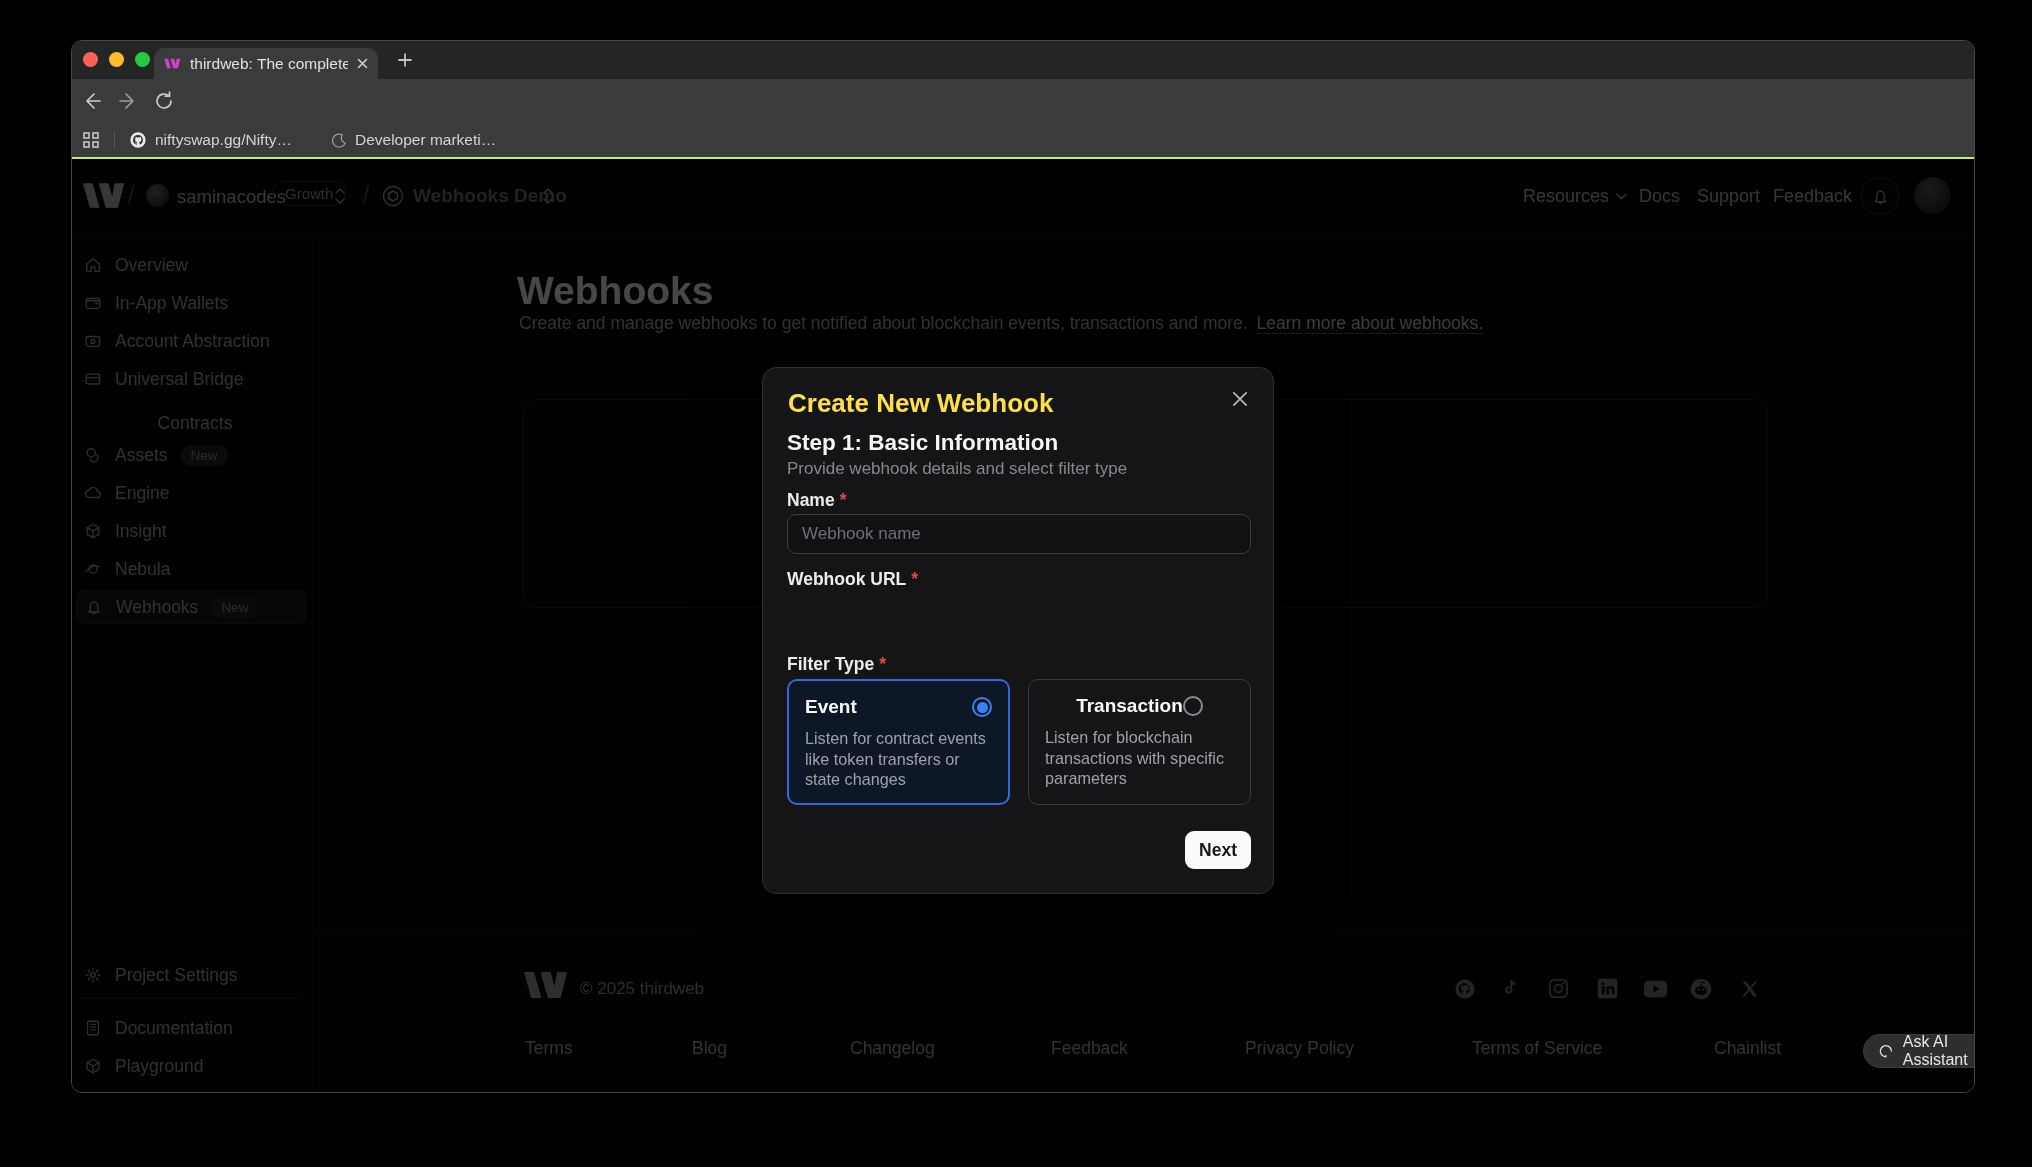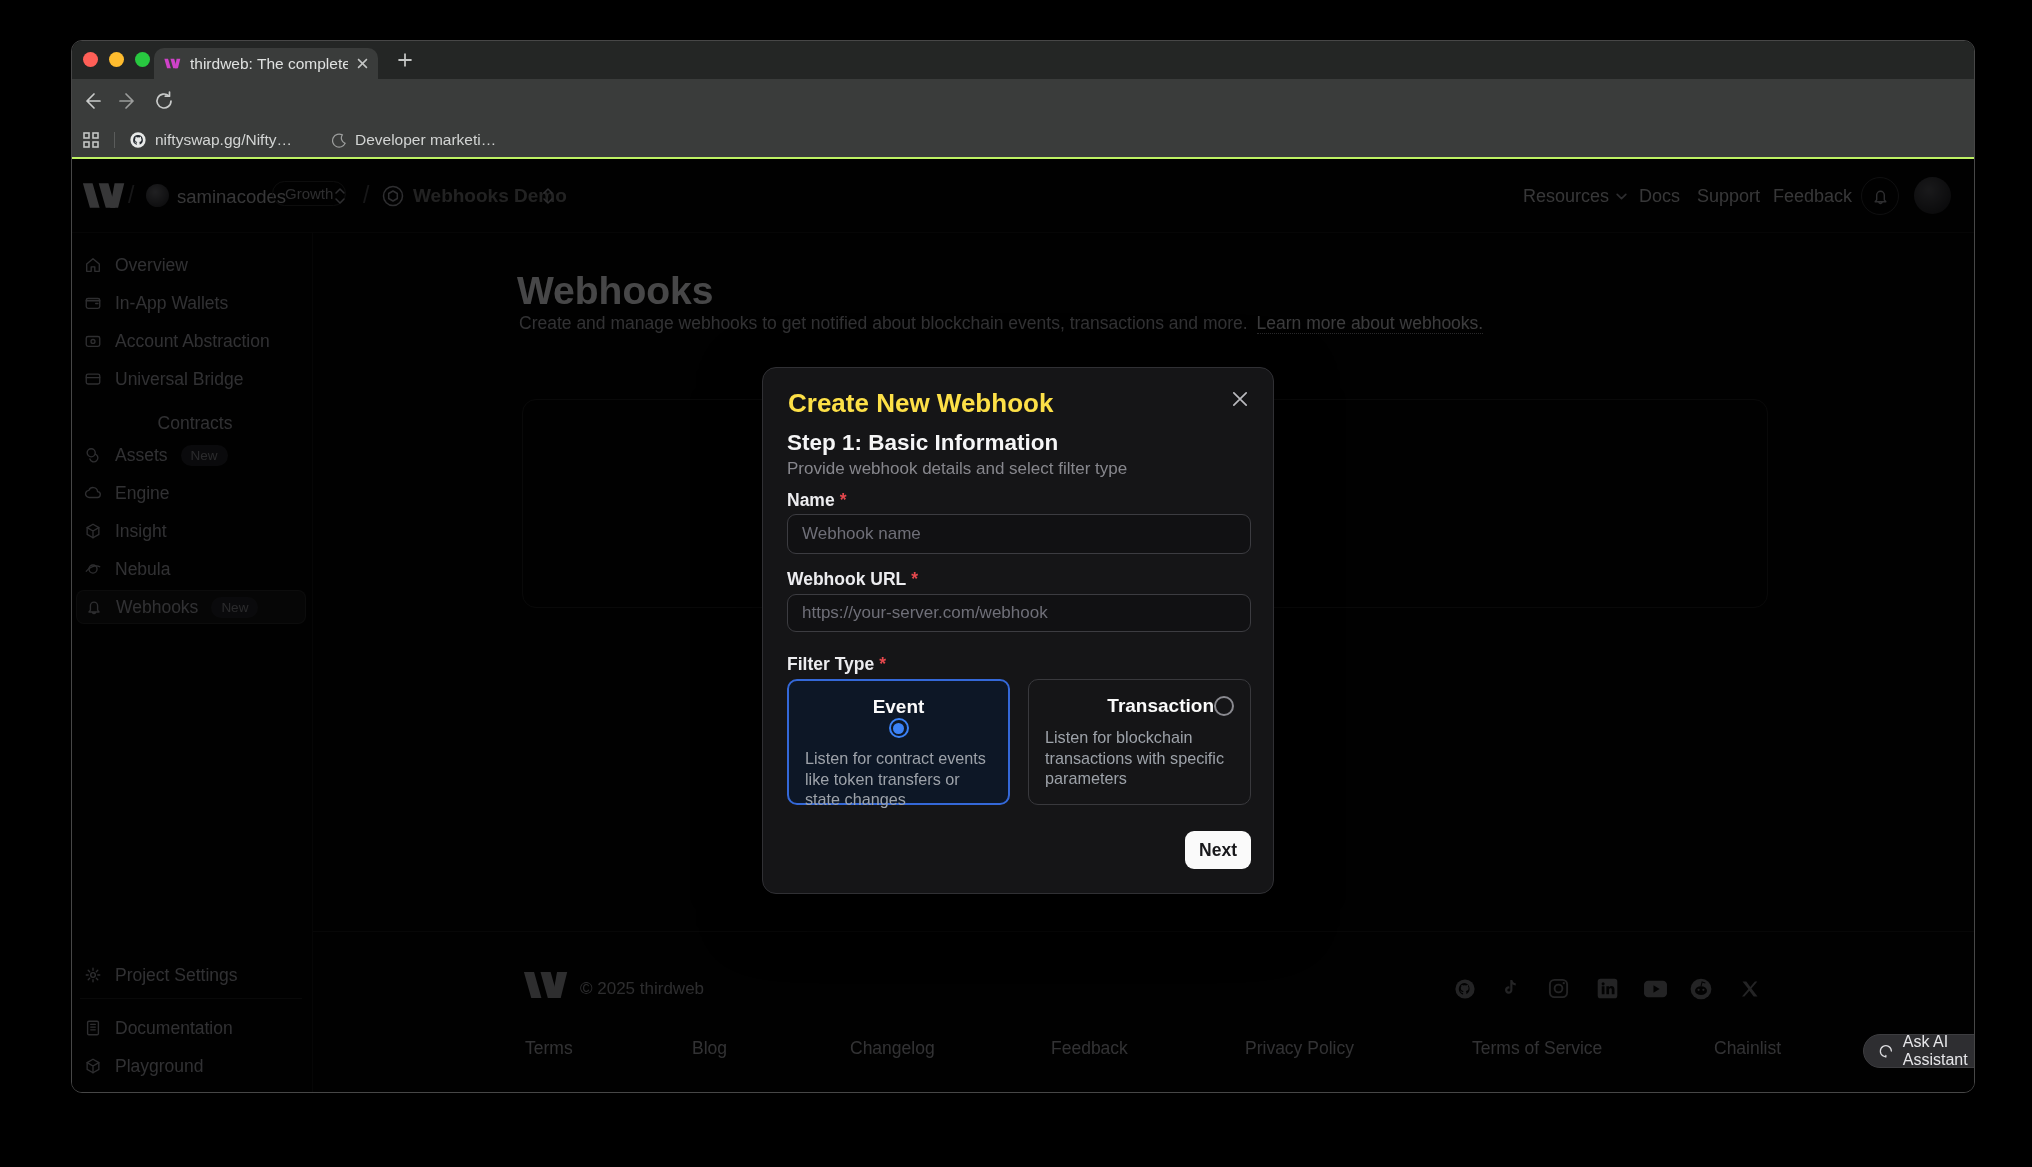--- a/index.html
+++ b/index.html
@@ -448,38 +448,37 @@
       <span class="abs" style="left:24px;top:91px;font-size:17px;color:#87878d;">Provide webhook details and select filter type</span>
 
       <span class="abs m-label" style="left:24px;top:122px;">
         <span>Name</span><span class="req">*</span>
       </span>
       <input class="m-input" style="top: 146px;" placeholder="Webhook name">
 
       <span class="abs m-label" style="left:24px;top:201px;">
         <span>Webhook URL</span><span class="req">*</span>
       </span>
-      <input class="m-input" style="top: 226px; height: 38px;" placeholder="https://your-server.com/webhook">
 
       <span class="abs m-label" style="left:24px;top:286px;">
         <span>Filter Type</span><span class="req">*</span>
       </span>
 
       <div class="fcard sel" style="left:24px;">
-        <div class="row" style="justify-content:space-between;flex-direction:column;">
+        <div class="row" style="justify-content:space-between;">
           <span class="fcard-title">Event</span>
           <span class="radio-outer" style="border:2px solid #3b82f6;">
             <span style="width:11px;height:11px;border-radius:50%;background:#3b82f6;"></span>
           </span>
         </div>
         <div class="fcard-desc" style="width:188px;">Listen for contract events like token transfers or state changes</div>
       </div>
 
       <div class="fcard unsel" style="left:265px;">
-        <div class="row" style="justify-content:flex-end;">
+        <div class="row" style="justify-content:center;">
           <span class="fcard-title">Transaction</span>
           <span class="radio-outer" style="border:2px solid #8a8a90;"></span>
         </div>
         <div class="fcard-desc" style="width:190px;">Listen for blockchain transactions with specific parameters</div>
       </div>
 
       <button class="nextbtn">Next</button>
     </div>
 
   </div>

